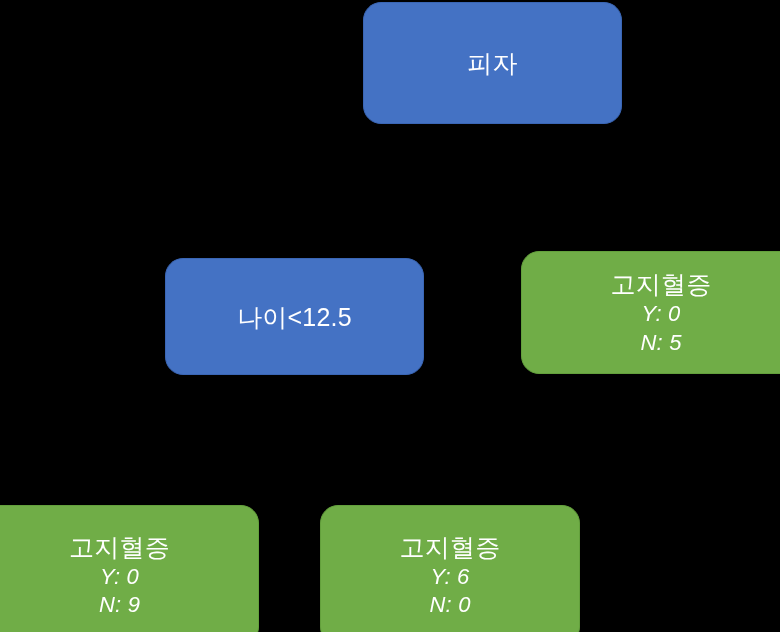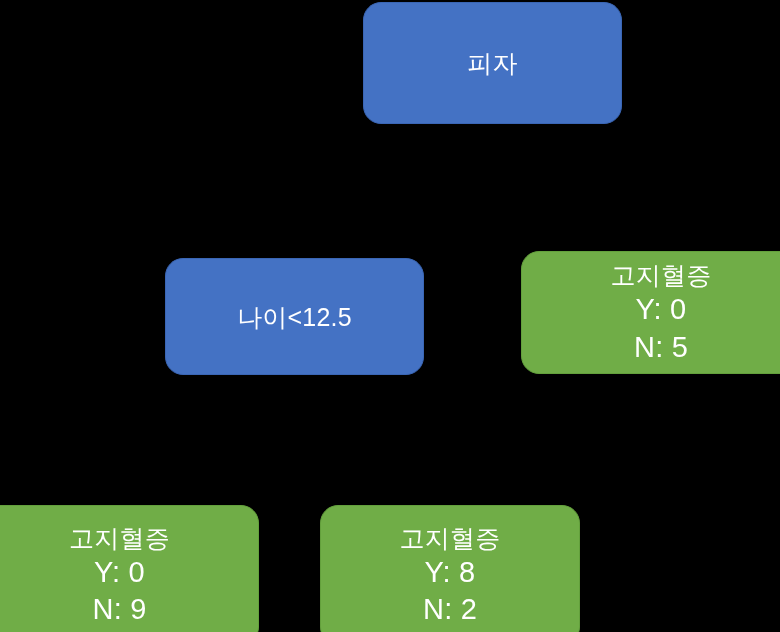--- a/index.html
+++ b/index.html
@@ -45,23 +45,24 @@
   .node.leaf {
     background: #70ad47;
     border: 1px solid #63a03c;
   }
   .node-title {
     font-size: 25px;
     font-weight: 400;
     white-space: nowrap;
   }
   .node-stat {
-    font-size: 29px;
+    font-size: 22px;
     font-weight: 400;
     white-space: nowrap;
+    font-style: italic;
   }
   
   #node-root      { left: 363px; top: 2px;   width: 259px; height: 122px; }
   #node-age       { left: 165px; top: 258px; width: 259px; height: 117px; }
   #node-leaf-right{ left: 521px; top: 251px; width: 280px; height: 123px; }
   #node-leaf-left { left: -20px; top: 505px; width: 279px; height: 140px; }
   #node-leaf-mid  { left: 320px; top: 505px; width: 260px; height: 140px; }
 </style>
 </head>
 <body>
@@ -92,17 +93,17 @@
   </div>
 
   <div class="node leaf" id="node-leaf-left">
     <div class="node-title">고지혈증</div>
     <div class="node-stat">Y: 0</div>
     <div class="node-stat">N: 9</div>
   </div>
 
   <div class="node leaf" id="node-leaf-mid">
     <div class="node-title">고지혈증</div>
-    <div class="node-stat">Y: 8</div>
-    <div class="node-stat">N: 2</div>
+    <div class="node-stat">Y: 6</div>
+    <div class="node-stat">N: 0</div>
   </div>
 
 </div>
 
 </body></html>

